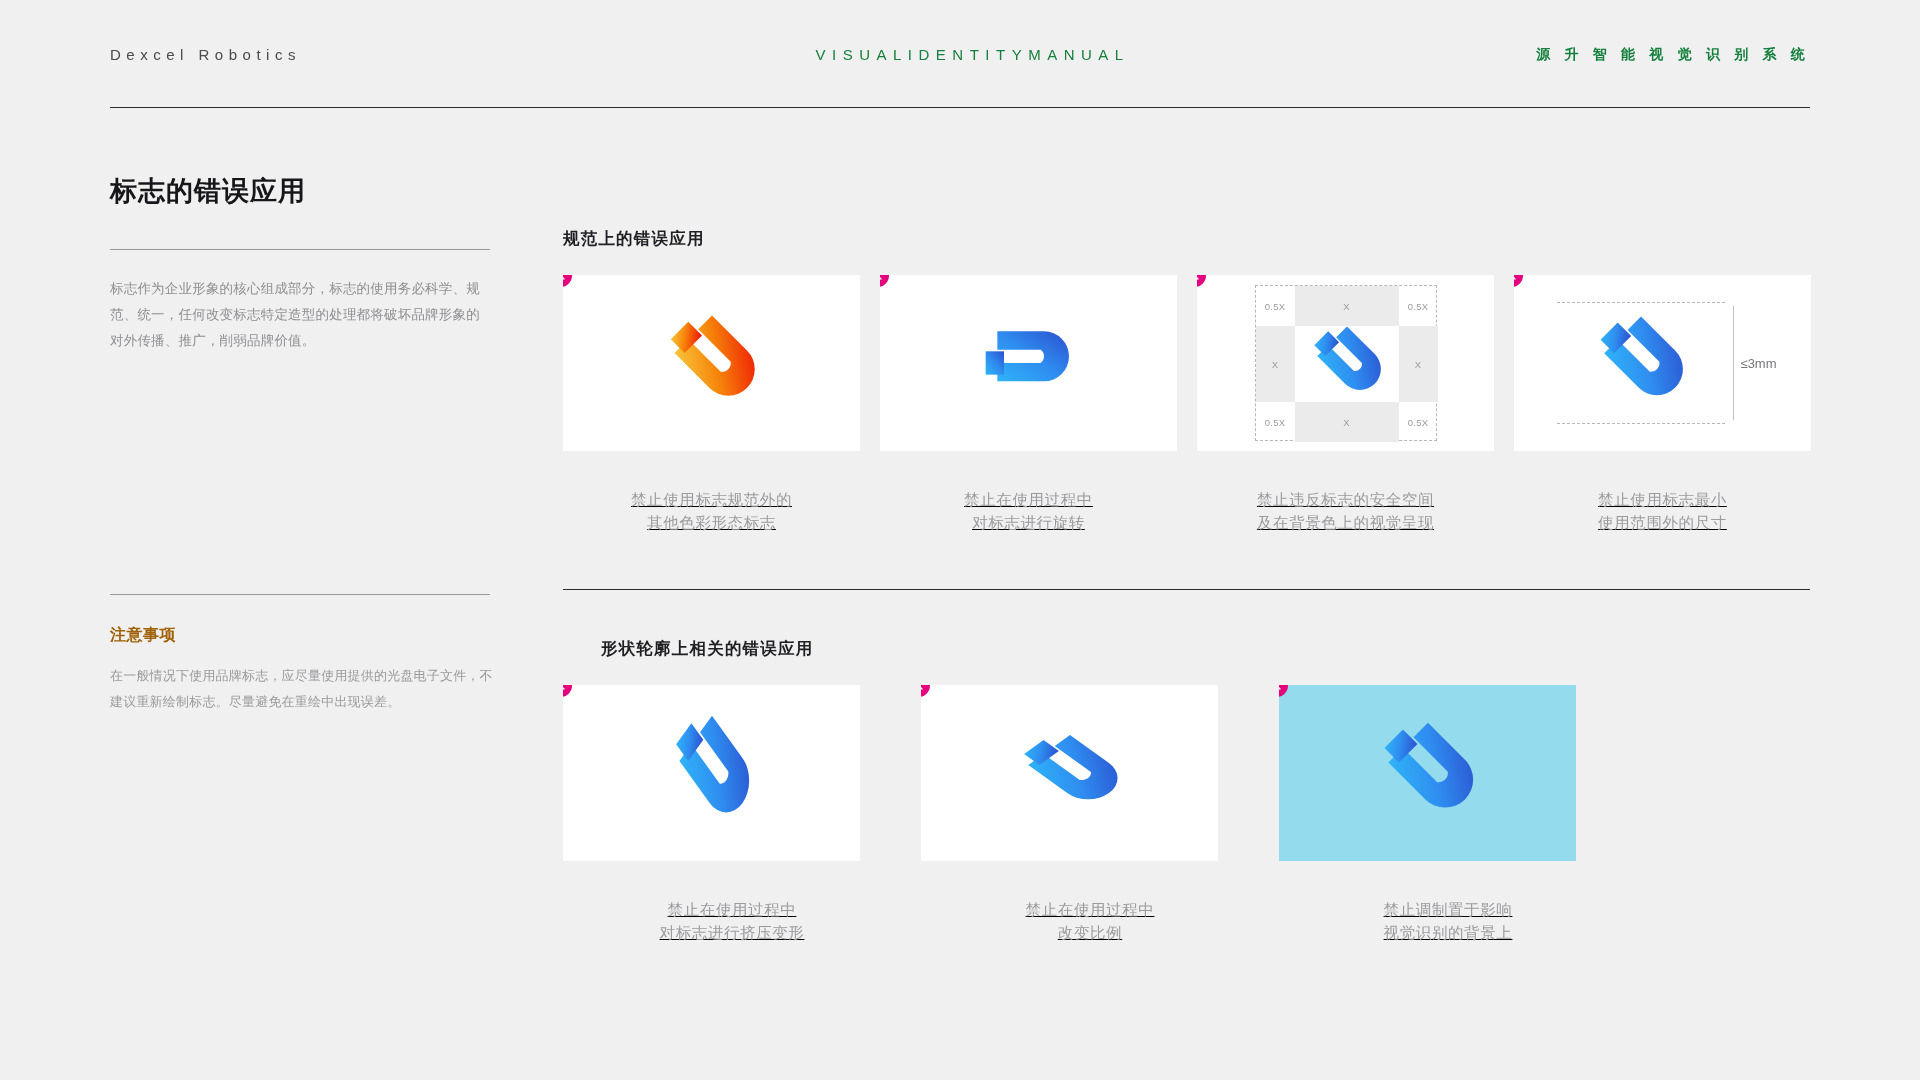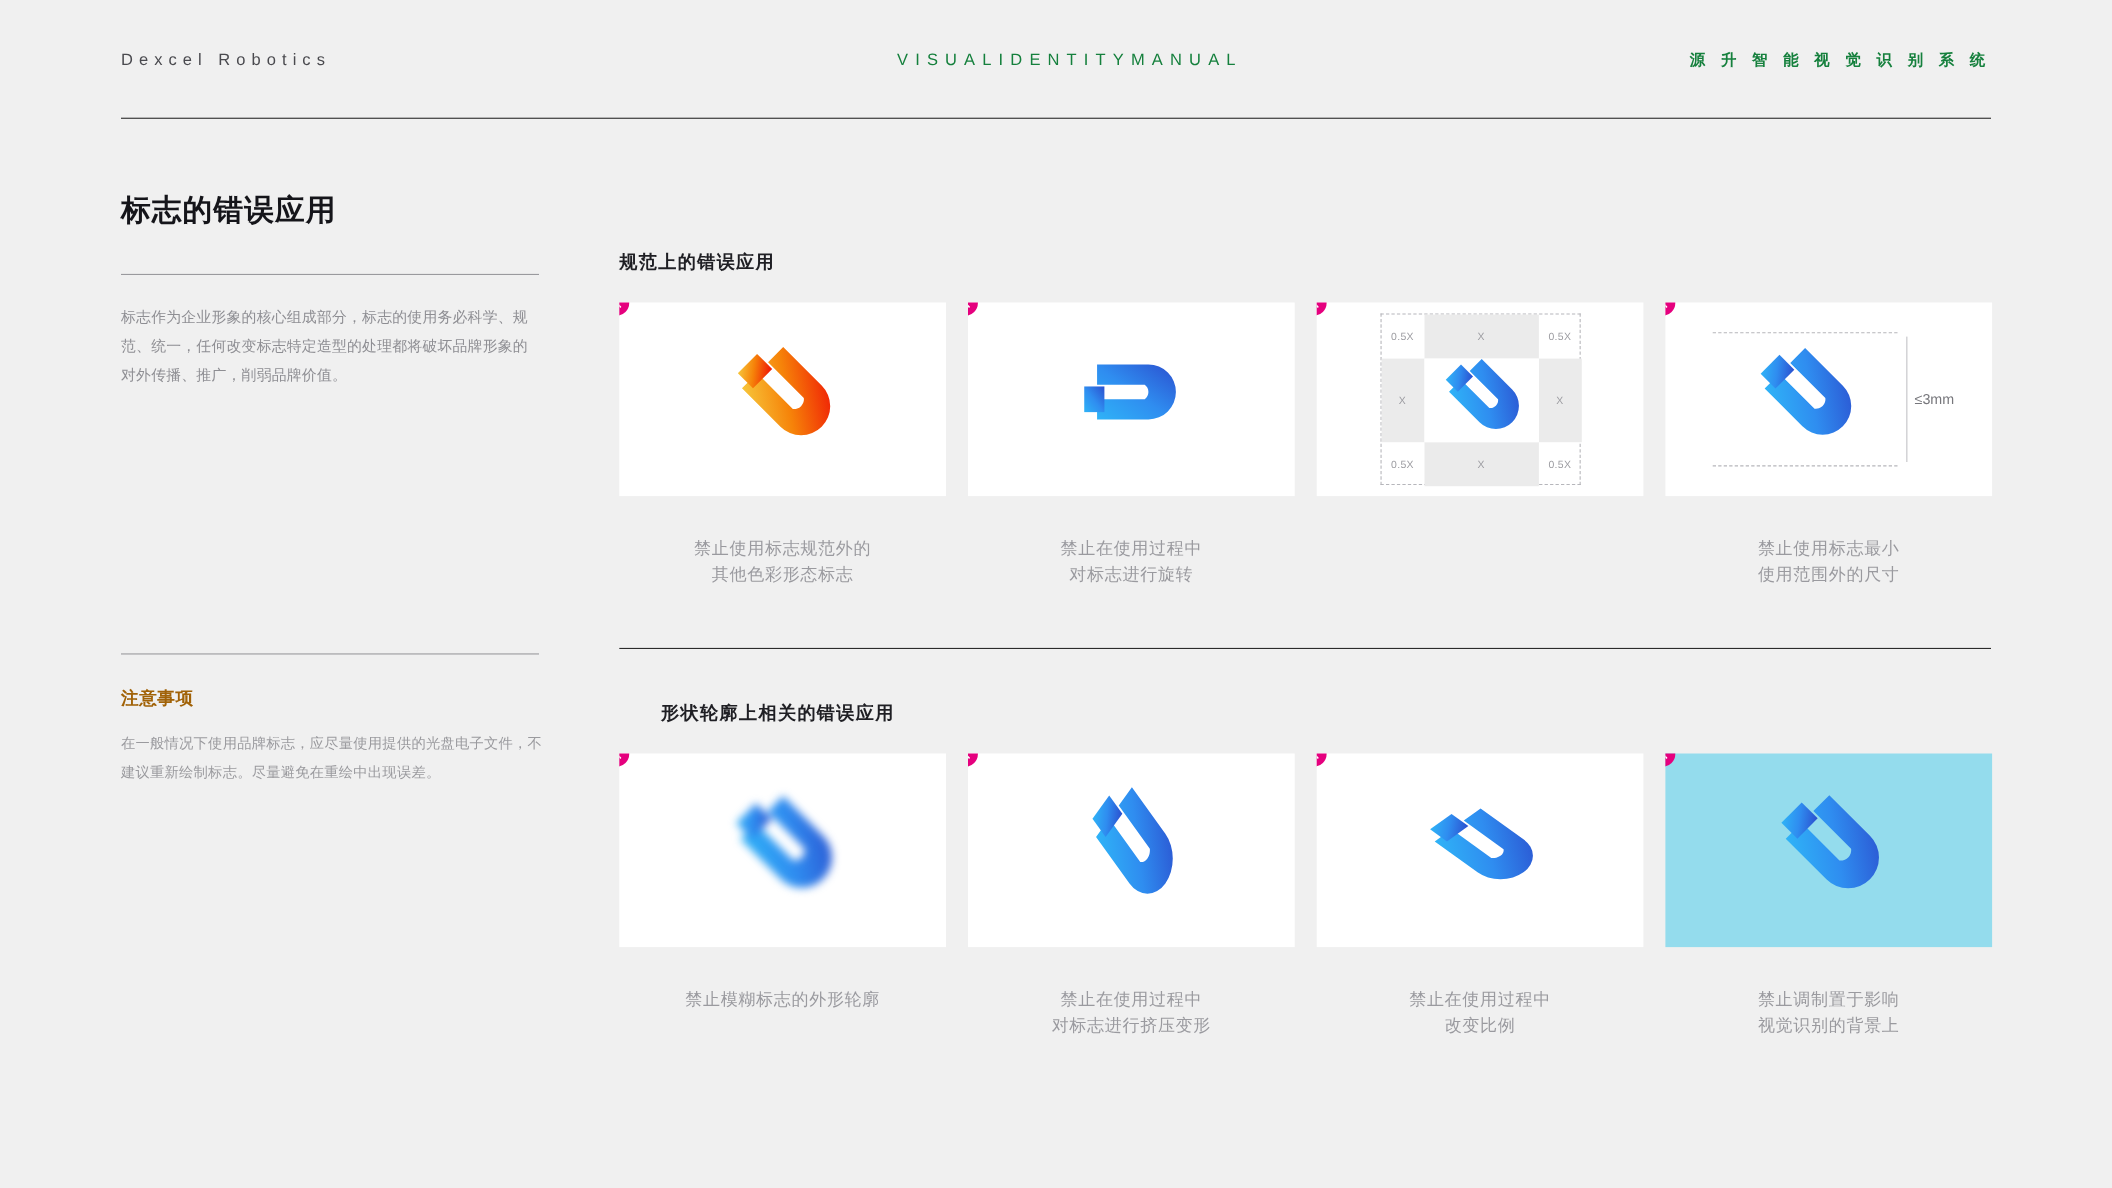--- a/index.html
+++ b/index.html
@@ -73,21 +73,21 @@
 
   .mid-rule {
     position: absolute; left: 0px; top: 573px; width: 1247px; height: 1px;
     background: #2b2b2b;
   }
 
   .card-row { position: absolute; left: 0; width: 1247px; display: flex; gap: 20px; }
   .row1 { top: 259px; }
   .row2 { top: 669px; }
 
-  .card { position: relative; width: 338px; }
+  .card { position: relative; width: 338px; text-decoration: underline; }
   .thumb {
     position: relative; width: 297px; height: 176px; background: #ffffff;
     overflow: hidden;
   }
   .thumb.tinted { background: #94dced; }
   .badge {
     position: absolute; left: -14px; top: -11px; width: 23px; height: 23px;
     border-radius: 50%; background: #e5007e;
     display: flex; align-items: center; justify-content: center; z-index: 5;
   }
@@ -243,20 +243,24 @@
               <svg class="logo-wrap" viewBox="0 0 120 120">
                 <use href="#logoGlyph" fill="url(#gradBlue)"></use>
               </svg>
             </div>
             <div class="safe-cell shade">X</div>
             <div class="safe-cell">0.5X</div>
             <div class="safe-cell shade">X</div>
             <div class="safe-cell">0.5X</div>
           </div>
         </div>
+        <div class="caption">
+          <div>禁止违反标志的安全空间</div>
+          <div>及在背景色上的视觉呈现</div>
+        </div>
       </div>
 
       <div class="card">
         <div class="thumb">
           <div class="badge">
             <svg width="11" height="11" viewBox="0 0 11 11">
               <path d="M2 2 L9 9 M9 2 L2 9" stroke="#ffffff" stroke-width="1.4" stroke-linecap="round" fill="none"></path>
             </svg>
           </div>
           <div class="minsize">
@@ -276,36 +280,20 @@
       </div>
 
     </div>
 
     <div class="mid-rule"></div>
 
     <div class="section-head sec2-head">形状轮廓上相关的错误应用</div>
 
     <div class="card-row row2">
 
-      <div class="card">
-        <div class="thumb">
-          <div class="badge">
-            <svg width="11" height="11" viewBox="0 0 11 11">
-              <path d="M2 2 L9 9 M9 2 L2 9" stroke="#ffffff" stroke-width="1.4" stroke-linecap="round" fill="none"></path>
-            </svg>
-          </div>
-          <svg class="logo-wrap blurred" width="110" height="110" viewBox="0 0 120 120">
-            <use href="#logoGlyph" fill="url(#gradBlue)"></use>
-          </svg>
-        </div>
-        <div class="caption">
-          <div>禁止模糊标志的外形轮廓</div>
-          <div></div>
-        </div>
-      </div>
 
       <div class="card">
         <div class="thumb">
           <div class="badge">
             <svg width="11" height="11" viewBox="0 0 11 11">
               <path d="M2 2 L9 9 M9 2 L2 9" stroke="#ffffff" stroke-width="1.4" stroke-linecap="round" fill="none"></path>
             </svg>
           </div>
           <svg class="logo-wrap squeeze" width="128" height="128" viewBox="0 0 120 120">
             <use href="#logoGlyph" fill="url(#gradBlue)"></use>

